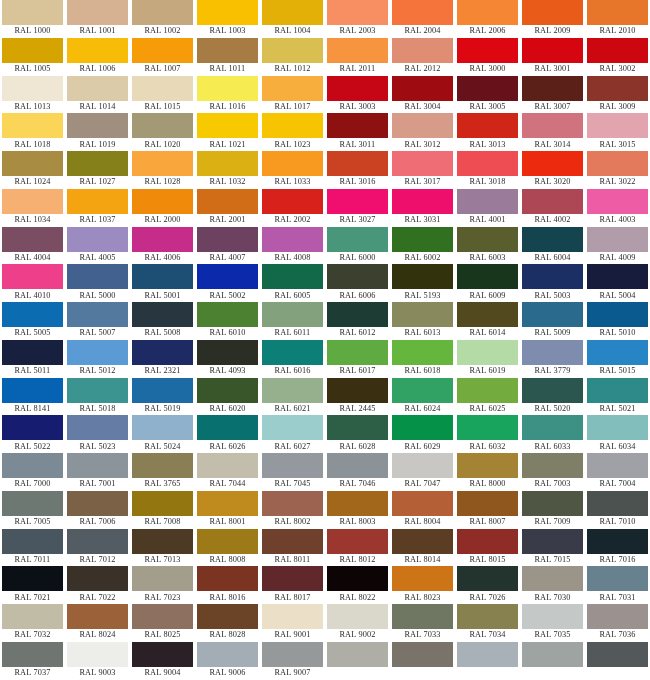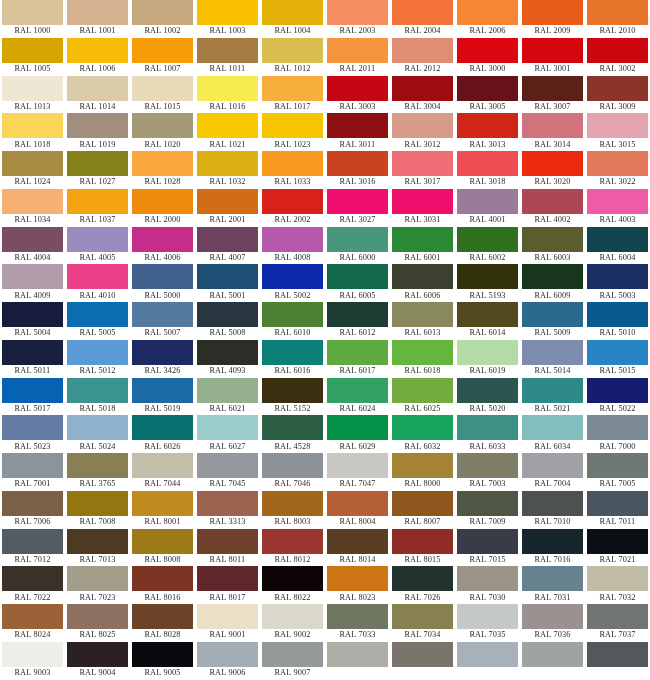--- a/index.html
+++ b/index.html
@@ -310,24 +310,20 @@
     </div>
     <div class="swatch-cell">
       <div class="swatch-chip" title="RAL 4008" style="background-color: rgb(181, 90, 171);"></div>
       <div class="swatch-label">RAL 4008</div>
     </div>
     <div class="swatch-cell">
       <div class="swatch-chip" title="RAL 6000" style="background-color: rgb(73, 151, 122);"></div>
       <div class="swatch-label">RAL 6000</div>
     </div>
     <div class="swatch-cell">
-      <div class="swatch-chip" title="RAL 6001" style="background-color: rgb(42, 138, 51);"></div>
-      <div class="swatch-label">RAL 6001</div>
-    </div>
-    <div class="swatch-cell">
       <div class="swatch-chip" title="RAL 6002" style="background-color: rgb(49, 112, 33);"></div>
       <div class="swatch-label">RAL 6002</div>
     </div>
     <div class="swatch-cell">
       <div class="swatch-chip" title="RAL 6003" style="background-color: rgb(90, 93, 45);"></div>
       <div class="swatch-label">RAL 6003</div>
     </div>
     <div class="swatch-cell">
       <div class="swatch-chip" title="RAL 6004" style="background-color: rgb(20, 69, 78);"></div>
       <div class="swatch-label">RAL 6004</div>
@@ -386,20 +382,24 @@
     </div>
     <div class="swatch-cell">
       <div class="swatch-chip" title="RAL 5008" style="background-color: rgb(39, 54, 63);"></div>
       <div class="swatch-label">RAL 5008</div>
     </div>
     <div class="swatch-cell">
       <div class="swatch-chip" title="RAL 6010" style="background-color: rgb(75, 129, 49);"></div>
       <div class="swatch-label">RAL 6010</div>
     </div>
     <div class="swatch-cell">
+      <div class="swatch-chip" title="RAL 6011" style="background-color: rgb(131, 161, 124);"></div>
+      <div class="swatch-label">RAL 6011</div>
+    </div>
+    <div class="swatch-cell">
       <div class="swatch-chip" title="RAL 6012" style="background-color: rgb(29, 60, 52);"></div>
       <div class="swatch-label">RAL 6012</div>
     </div>
     <div class="swatch-cell">
       <div class="swatch-chip" title="RAL 6013" style="background-color: rgb(136, 138, 94);"></div>
       <div class="swatch-label">RAL 6013</div>
     </div>
     <div class="swatch-cell">
       <div class="swatch-chip" title="RAL 6014" style="background-color: rgb(83, 73, 31);"></div>
       <div class="swatch-label">RAL 6014</div>
@@ -415,21 +415,21 @@
     <div class="swatch-cell">
       <div class="swatch-chip" title="RAL 5011" style="background-color: rgb(23, 33, 63);"></div>
       <div class="swatch-label">RAL 5011</div>
     </div>
     <div class="swatch-cell">
       <div class="swatch-chip" title="RAL 5012" style="background-color: rgb(91, 155, 213);"></div>
       <div class="swatch-label">RAL 5012</div>
     </div>
     <div class="swatch-cell">
       <div class="swatch-chip" title="RAL 5013" style="background-color: rgb(30, 42, 99);"></div>
-      <div class="swatch-label">RAL 3426</div>
+      <div class="swatch-label">RAL 2321</div>
     </div>
     <div class="swatch-cell">
       <div class="swatch-chip" title="RAL 6015" style="background-color: rgb(43, 46, 37);"></div>
       <div class="swatch-label">RAL 4093</div>
     </div>
     <div class="swatch-cell">
       <div class="swatch-chip" title="RAL 6016" style="background-color: rgb(12, 128, 118);"></div>
       <div class="swatch-label">RAL 6016</div>
     </div>
     <div class="swatch-cell">
@@ -439,45 +439,49 @@
     <div class="swatch-cell">
       <div class="swatch-chip" title="RAL 6018" style="background-color: rgb(100, 182, 60);"></div>
       <div class="swatch-label">RAL 6018</div>
     </div>
     <div class="swatch-cell">
       <div class="swatch-chip" title="RAL 6019" style="background-color: rgb(180, 219, 166);"></div>
       <div class="swatch-label">RAL 6019</div>
     </div>
     <div class="swatch-cell">
       <div class="swatch-chip" title="RAL 5014" style="background-color: rgb(126, 140, 174);"></div>
-      <div class="swatch-label">RAL 5014</div>
+      <div class="swatch-label">RAL 3779</div>
     </div>
     <div class="swatch-cell">
       <div class="swatch-chip" title="RAL 5015" style="background-color: rgb(39, 133, 198);"></div>
       <div class="swatch-label">RAL 5015</div>
     </div>
     <div class="swatch-cell">
       <div class="swatch-chip" title="RAL 5017" style="background-color: rgb(6, 99, 179);"></div>
-      <div class="swatch-label">RAL 5017</div>
+      <div class="swatch-label">RAL 8141</div>
     </div>
     <div class="swatch-cell">
       <div class="swatch-chip" title="RAL 5018" style="background-color: rgb(59, 148, 144);"></div>
       <div class="swatch-label">RAL 5018</div>
     </div>
     <div class="swatch-cell">
       <div class="swatch-chip" title="RAL 5019" style="background-color: rgb(29, 107, 164);"></div>
       <div class="swatch-label">RAL 5019</div>
     </div>
     <div class="swatch-cell">
+      <div class="swatch-chip" title="RAL 6020" style="background-color: rgb(57, 86, 43);"></div>
+      <div class="swatch-label">RAL 6020</div>
+    </div>
+    <div class="swatch-cell">
       <div class="swatch-chip" title="RAL 6021" style="background-color: rgb(150, 176, 141);"></div>
       <div class="swatch-label">RAL 6021</div>
     </div>
     <div class="swatch-cell">
       <div class="swatch-chip" title="RAL 6022" style="background-color: rgb(58, 47, 16);"></div>
-      <div class="swatch-label">RAL 5152</div>
+      <div class="swatch-label">RAL 2445</div>
     </div>
     <div class="swatch-cell">
       <div class="swatch-chip" title="RAL 6024" style="background-color: rgb(49, 162, 100);"></div>
       <div class="swatch-label">RAL 6024</div>
     </div>
     <div class="swatch-cell">
       <div class="swatch-chip" title="RAL 6025" style="background-color: rgb(115, 171, 63);"></div>
       <div class="swatch-label">RAL 6025</div>
     </div>
     <div class="swatch-cell">
@@ -503,21 +507,21 @@
     <div class="swatch-cell">
       <div class="swatch-chip" title="RAL 6026" style="background-color: rgb(8, 112, 111);"></div>
       <div class="swatch-label">RAL 6026</div>
     </div>
     <div class="swatch-cell">
       <div class="swatch-chip" title="RAL 6027" style="background-color: rgb(156, 205, 205);"></div>
       <div class="swatch-label">RAL 6027</div>
     </div>
     <div class="swatch-cell">
       <div class="swatch-chip" title="RAL 6028" style="background-color: rgb(44, 95, 70);"></div>
-      <div class="swatch-label">RAL 4528</div>
+      <div class="swatch-label">RAL 6028</div>
     </div>
     <div class="swatch-cell">
       <div class="swatch-chip" title="RAL 6029" style="background-color: rgb(6, 145, 72);"></div>
       <div class="swatch-label">RAL 6029</div>
     </div>
     <div class="swatch-cell">
       <div class="swatch-chip" title="RAL 6032" style="background-color: rgb(24, 164, 93);"></div>
       <div class="swatch-label">RAL 6032</div>
     </div>
     <div class="swatch-cell">
@@ -579,21 +583,21 @@
     <div class="swatch-cell">
       <div class="swatch-chip" title="RAL 7008" style="background-color: rgb(147, 118, 15);"></div>
       <div class="swatch-label">RAL 7008</div>
     </div>
     <div class="swatch-cell">
       <div class="swatch-chip" title="RAL 8001" style="background-color: rgb(191, 139, 30);"></div>
       <div class="swatch-label">RAL 8001</div>
     </div>
     <div class="swatch-cell">
       <div class="swatch-chip" title="RAL 8002" style="background-color: rgb(156, 100, 80);"></div>
-      <div class="swatch-label">RAL 3313</div>
+      <div class="swatch-label">RAL 8002</div>
     </div>
     <div class="swatch-cell">
       <div class="swatch-chip" title="RAL 8003" style="background-color: rgb(162, 103, 26);"></div>
       <div class="swatch-label">RAL 8003</div>
     </div>
     <div class="swatch-cell">
       <div class="swatch-chip" title="RAL 8004" style="background-color: rgb(181, 95, 54);"></div>
       <div class="swatch-label">RAL 8004</div>
     </div>
     <div class="swatch-cell">
@@ -732,24 +736,20 @@
       <div class="swatch-chip" title="RAL 7037" style="background-color: rgb(111, 117, 113);"></div>
       <div class="swatch-label">RAL 7037</div>
     </div>
     <div class="swatch-cell">
       <div class="swatch-chip" title="RAL 9003" style="background-color: rgb(237, 238, 234);"></div>
       <div class="swatch-label">RAL 9003</div>
     </div>
     <div class="swatch-cell">
       <div class="swatch-chip" title="RAL 9004" style="background-color: rgb(44, 32, 39);"></div>
       <div class="swatch-label">RAL 9004</div>
-    </div>
-    <div class="swatch-cell">
-      <div class="swatch-chip" title="RAL 9005" style="background-color: rgb(9, 9, 13);"></div>
-      <div class="swatch-label">RAL 9005</div>
     </div>
     <div class="swatch-cell">
       <div class="swatch-chip" title="RAL 9006" style="background-color: rgb(163, 173, 181);"></div>
       <div class="swatch-label">RAL 9006</div>
     </div>
     <div class="swatch-cell">
       <div class="swatch-chip" title="RAL 9007" style="background-color: rgb(150, 153, 154);"></div>
       <div class="swatch-label">RAL 9007</div>
     </div>
     <div class="swatch-cell">

